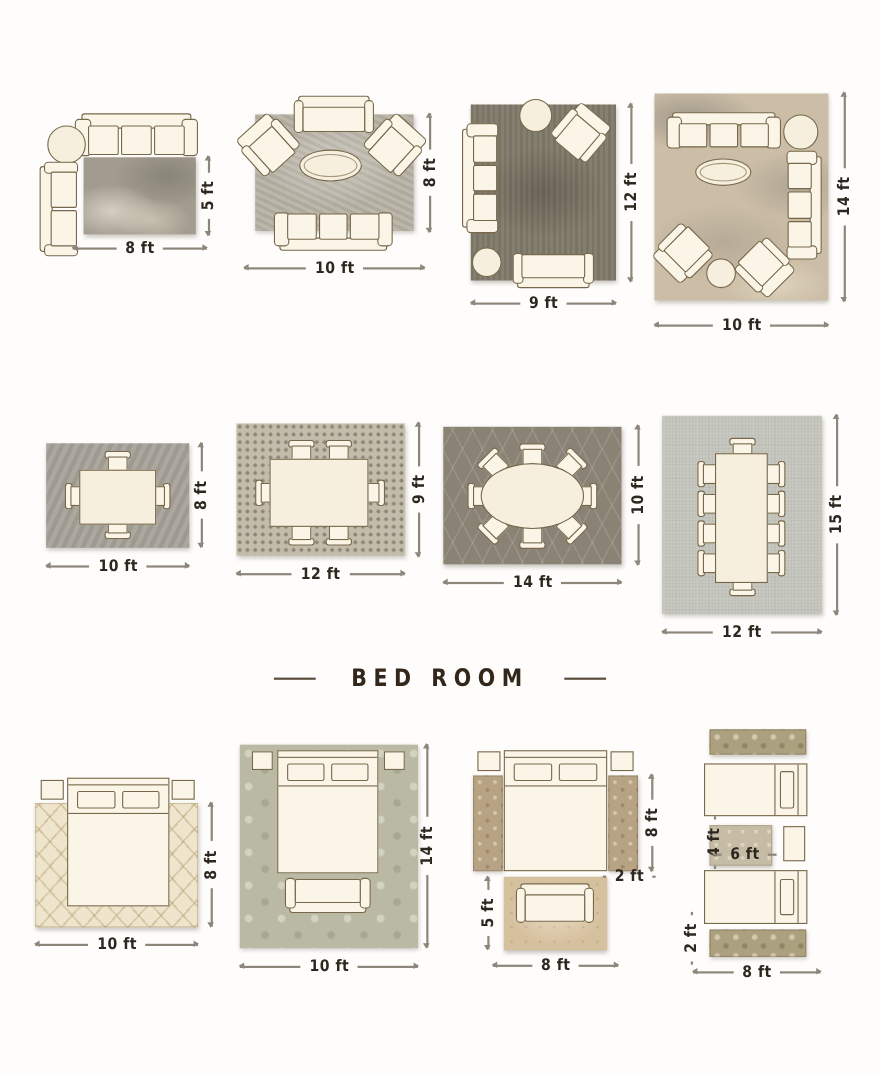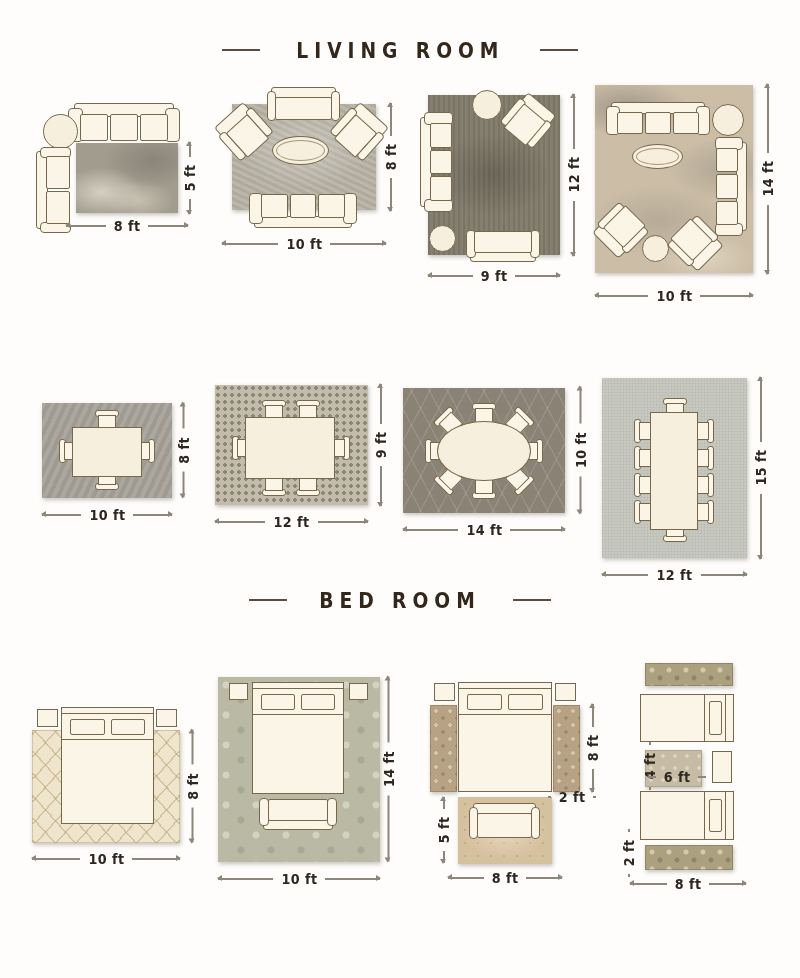--- a/index.html
+++ b/index.html
@@ -111,25 +111,20 @@
        border-right:5px solid #8d867b;border-top:3.5px solid transparent;border-bottom:3.5px solid transparent;}
   .dl.r::after{content:"";position:absolute;right:-1px;top:-3px;width:0;height:0;
        border-left:5px solid #8d867b;border-top:3.5px solid transparent;border-bottom:3.5px solid transparent;}
   .dim.v{transform:rotate(-90deg);}
 </style>
 </head>
 <body>
 
 <div id="canvas">
 
-  <div class="sec-title" style="top:36px;">
-    <i class="dash"></i>
-    <h2>LIVING ROOM</h2>
-    <i class="dash"></i>
-  </div>
 
   <div>
     <div class="rug rug-lr1" style="left:76px;top:143px;width:102px;height:70px;"></div>
     <div class="sofa" style="left:68px;top:103px;width:112px;height:40px;">
       <i class="s-back"></i>
         <i class="s-arm l"></i>
         <i class="s-arm r"></i>
       <div class="s-seats">
           <i></i>
           <i></i>
@@ -458,21 +453,21 @@
         <span>12 ft</span>
         <i class="dl r"></i>
     </div>
     <div class="dim v" style="left:670px;top:458px;width:182px;">
       <i class="dl l"></i>
         <span>15 ft</span>
         <i class="dl r"></i>
     </div>
   </div>
 
-  <div class="sec-title" style="top:586px;text-align:right;">
+  <div class="sec-title" style="top:603px;text-align:right;">
     <i class="dash"></i>
     <h2>BED ROOM</h2>
     <i class="dash"></i>
   </div>
 
   <div>
     <div class="rug rug-br1" style="left:32px;top:730px;width:148px;height:113px;"></div>
     <div class="nstand" style="left:37px;top:709px;width:21px;height:18px;"></div>
     <div class="nstand" style="left:156px;top:709px;width:21px;height:18px;"></div>
     <div class="bed" style="left:61px;top:707px;width:93px;height:117px;">

